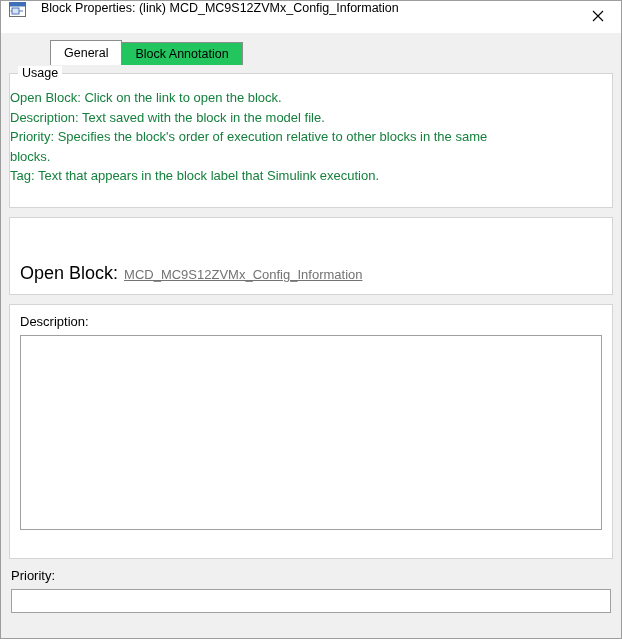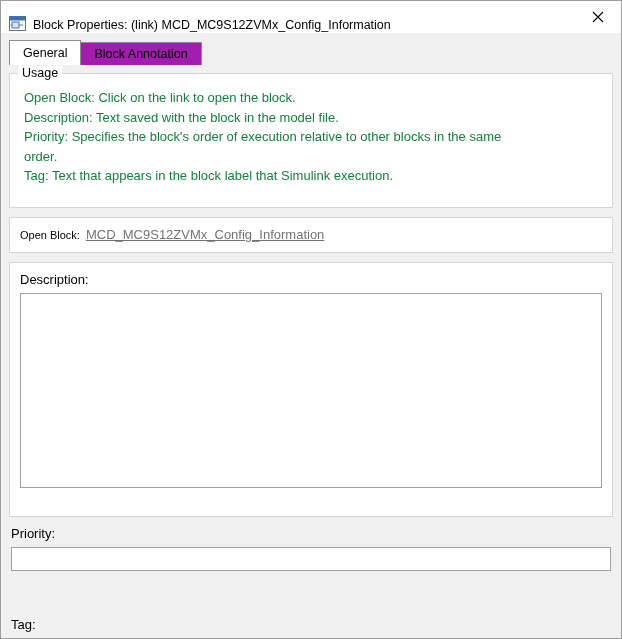--- a/index.html
+++ b/index.html
@@ -22,24 +22,25 @@
     border: 1px solid #9d9d9d;
     background: #f0f0f0;
     display: flex;
     flex-direction: column;
   }
   
   .titlebar {
     height: 31px;
     background: #ffffff;
     display: flex;
-    align-items: flex-end;
+    align-items: flex-start;
     padding: 0 0 0 8px;
     flex: 0 0 auto;
     border-bottom: 1px solid #ffffff;
+    gap: 8px;
   }
   .titlebar .app-icon {
     width: 17px;
     height: 17px;
     margin-right: 7px;
     flex: 0 0 auto;
     position: relative;
   }
   .titlebar .title-text {
     font-size: 12.5px;
@@ -68,48 +69,49 @@
     position: relative;
     z-index: 2;
   }
   .tab {
     height: 23px;
     line-height: 23px;
     padding: 0 13px;
     box-sizing: border-box;
     border: 1px solid #8d8d8d;
     border-bottom: none;
-    background: #a21caf;
+    background: #22c55e;
     font-size: 12.5px;
     color: #000;
     margin-right: -1px;
     cursor: default;
   }
   .tab.active {
     background: #ffffff;
     height: 25px;
     line-height: 24px;
     position: relative;
     z-index: 3;
+    margin-left: 41px;
   }
   
   .content {
     flex: 1 1 auto;
     margin: 0 8px;
     padding: 0;
     position: relative;
     top: -1px;
     display: flex;
     flex-direction: column;
   }
   .groupbox {
     border: 1px solid #d4d4d4;
     background: #ffffff;
     position: relative;
-    padding: 12px 10px 12px 14px;
+    padding: 12px 10px 12px 0;
     margin-bottom: 9px;
   }
   .groupbox > .legend {
     position: absolute;
     top: -8px;
     left: 8px;
     background: #ffffff;
     padding: 0 4px;
     font-size: 12.5px;
     color: #000;
@@ -123,22 +125,23 @@
     line-height: 19.5px;
     font-size: 13px;
     color: #15803d;
   }
   .openblock-box {
     padding: 9px 10px 10px 10px;
     display: flex;
     align-items: baseline;
   }
   .openblock-label {
-    font-size: 11px;
+    font-size: 18px;
     margin-right: 6px;
+    margin-top: 36px;
   }
   .openblock-link {
     font-size: 13px;
     color: #737373;
     text-decoration: underline;
     cursor: pointer;
   }
   .desc-box {
     padding: 9px 10px 25px 10px;
   }
@@ -244,21 +247,21 @@
     <div class="tab">Block Annotation</div>
   </div>
 
   <div class="content">
 
     <div class="groupbox usage-box">
       <span class="legend">Usage</span>
       <div class="usage-line">Open Block: Click on the link to open the block.</div>
       <div class="usage-line">Description: Text saved with the block in the model file.</div>
       <div class="usage-line">Priority: Specifies the block's order of execution relative to other blocks in the same</div>
-      <div class="usage-line">order.</div>
+      <div class="usage-line">blocks.</div>
       <div class="usage-line">Tag: Text that appears in the block label that Simulink execution.</div>
     </div>
 
     <div class="groupbox openblock-box">
       <span class="openblock-label">Open Block:</span>
       <span class="openblock-link">MCD_MC9S12ZVMx_Config_Information</span>
     </div>
 
     <div class="groupbox desc-box">
       <span class="field-label">Description:</span>

